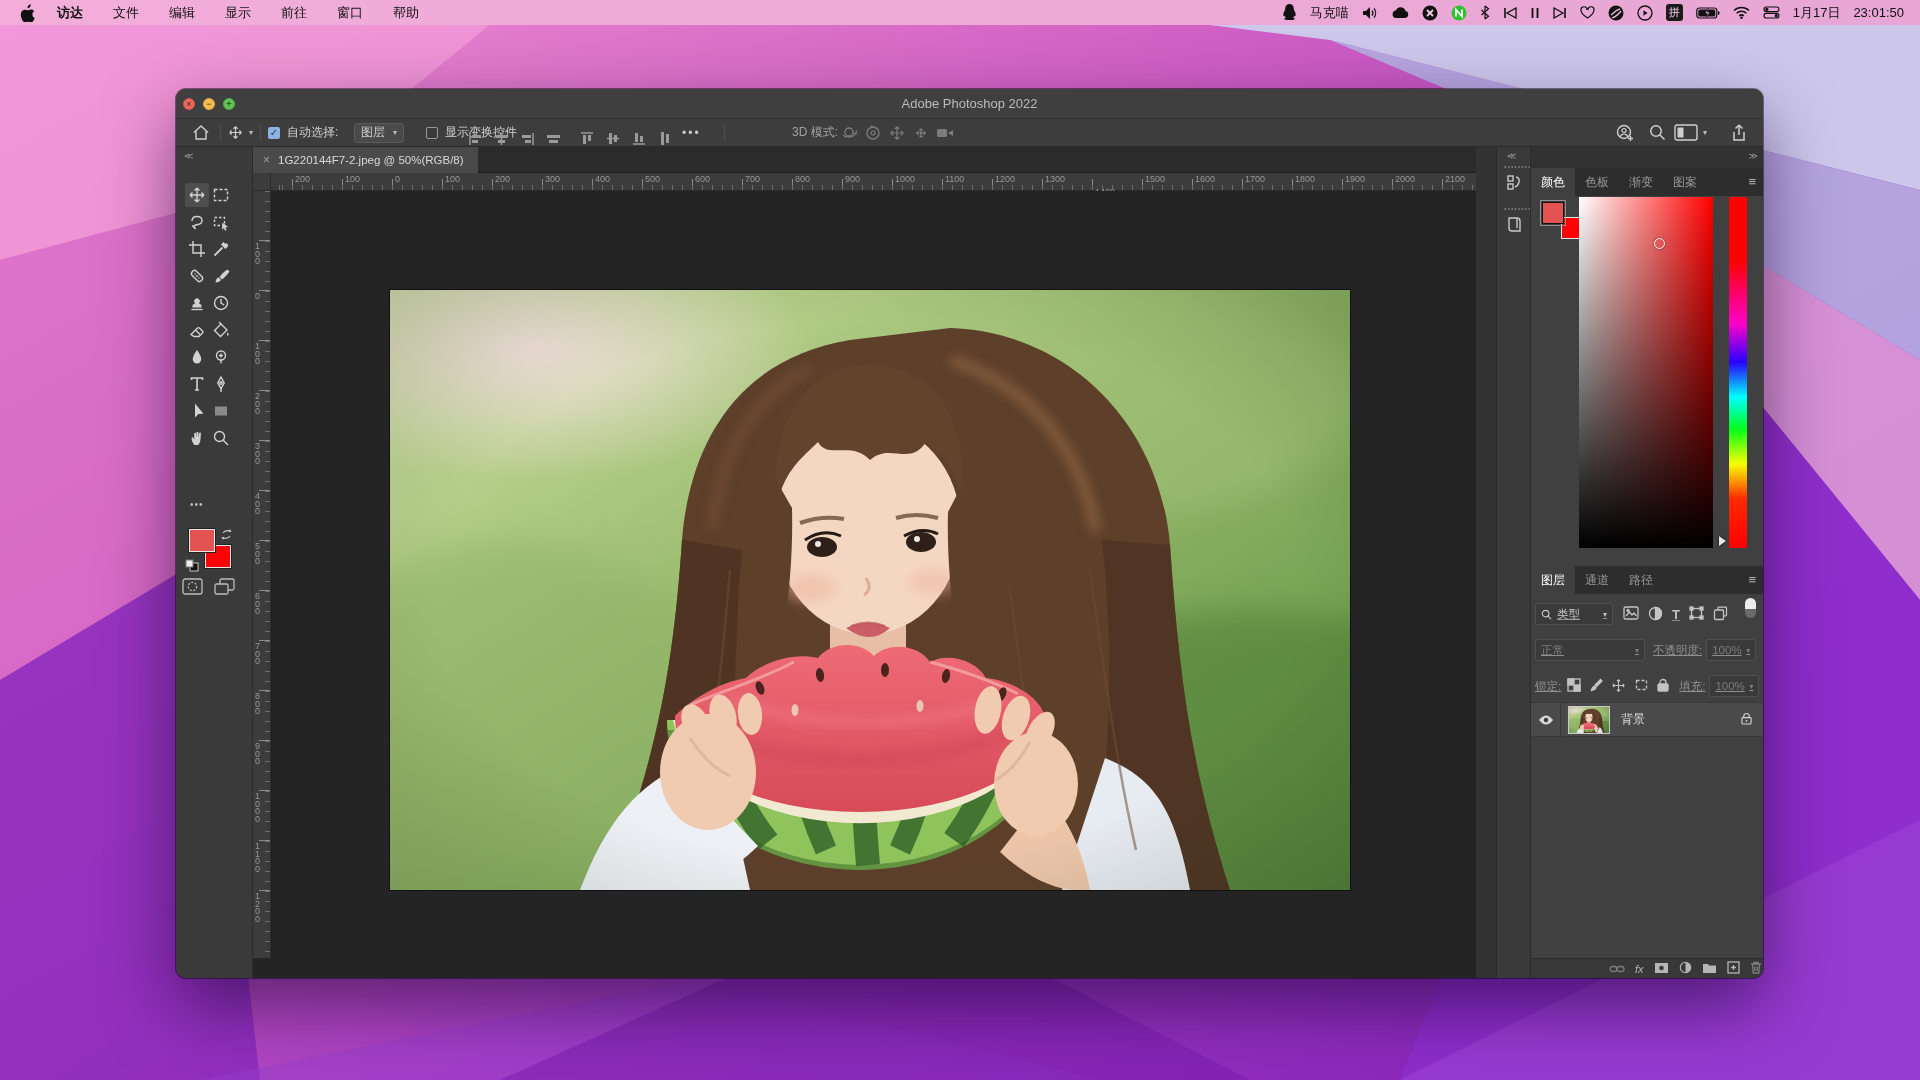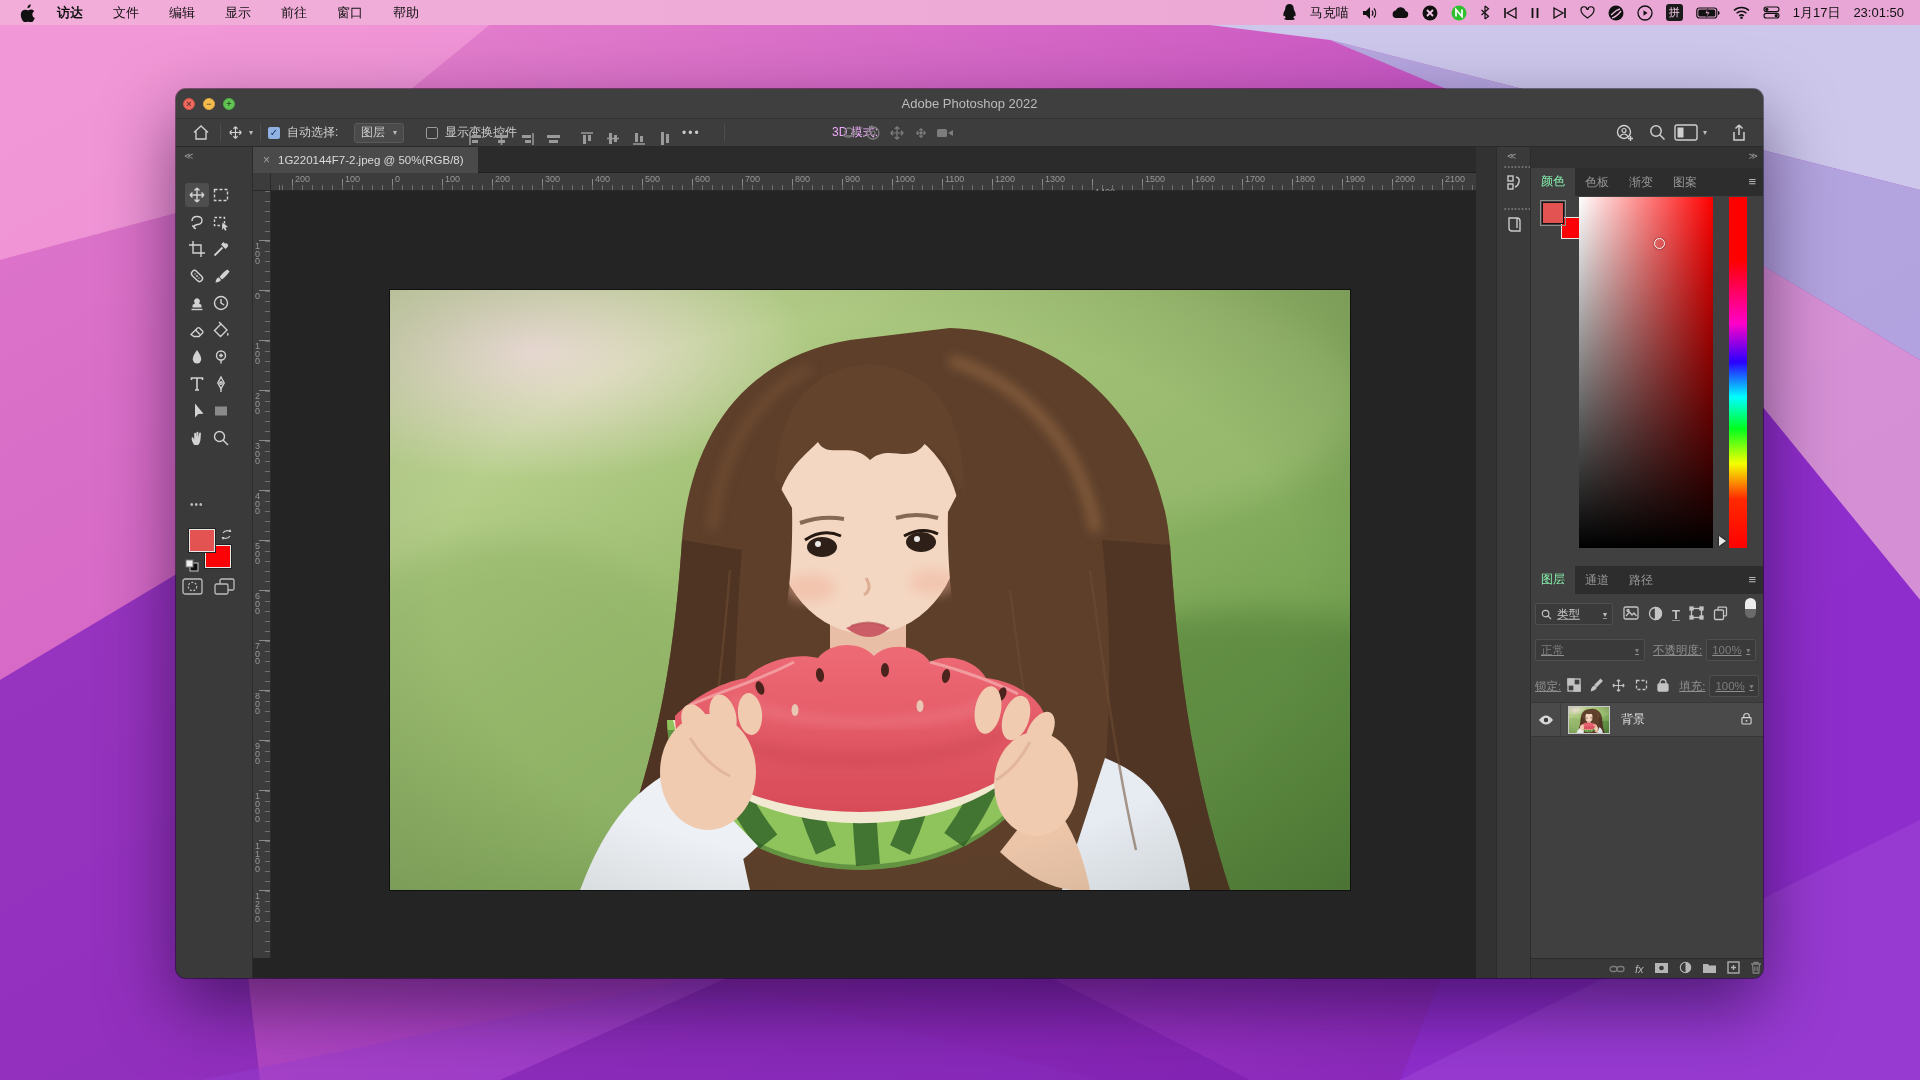--- a/index.html
+++ b/index.html
@@ -41,21 +41,21 @@
   #optbar { position:absolute; left:0; top:30px; width:100%; height:28px; background:#3d3d3d;
     border-bottom:1px solid #2a2a2a; color:#cfcfcf; font-size:12px; }
   .ob { position:absolute; top:0; height:27px; display:flex; align-items:center; }
   .obsep { position:absolute; top:5px; width:1px; height:17px; background:#4e4e4e; }
   .obdrop { background:#4a4a4a; border:1px solid #5a5a5a; border-radius:3px; height:20px;
     display:flex; align-items:center; padding:0 6px; gap:8px; }
   .caret { font-size:8px; color:#bdbdbd; }
   .cb { width:12px; height:12px; border-radius:2px; }
   .cb.on { background:#8fb2e2; color:#15335c; font-size:10px; line-height:12px; text-align:center; font-weight:bold; }
   .cb.off { background:#3a3a3a; border:1px solid #9a9a9a; }
-  .dim { color:#f0abfc;margin-left:40px; }
+  .dim { color:#a3a3a3; }
   .obicon { display:flex; align-items:center; justify-content:center; width:22px; }
 
   
   #content { position:absolute; left:0; top:58px; width:1587px; height:831px; background:#323232; }
 
   
   #tooldock { position:absolute; left:0; top:0; width:77px; height:831px; background:#3a3a3a;
     border-right:1px solid #2b2b2b; }
   .collapser { position:absolute; color:#9a9a9a; font-size:9px; letter-spacing:-1px; }
   .tool { position:absolute; width:24px; height:24px; display:flex; align-items:center; justify-content:center;
@@ -103,21 +103,21 @@
   .mdbtn { position:absolute; left:4px; width:26px; height:26px; border-radius:3px; display:flex;
     align-items:center; justify-content:center; }
   .mdbtn svg { stroke:#c9c9c9; fill:none; stroke-width:1.4; }
   .griprow { position:absolute; left:7px; color:#767676; font-size:7px; letter-spacing:1px; }
 
   #panels { position:absolute; left:1354px; top:0; width:233px; height:831px; background:#323232;
     border-left:1px solid #2b2b2b; }
   .ptabs { position:absolute; left:0; width:233px; height:28px; background:#2d2d2d; display:flex;
     font-size:12px; color:#969696; }
   .ptab { padding:0 10px; height:28px; line-height:28px; }
-  .ptab.active { background:#404040; color:#86efac;font-family:Liberation Mono, monospace; }
+  .ptab.active { background:#404040; color:#ffffff; }
   .pmenu { position:absolute; right:8px; color:#b5b5b5; font-size:13px; line-height:28px; }
   .pbody { position:absolute; left:0; width:233px; background:#404040; }
   .swatch { position:absolute; width:22px; height:22px; border:1px solid #111; }
   .gradfield { position:absolute; left:48px; top:1px; width:134px; height:351px;
     background:linear-gradient(to bottom,rgba(0,0,0,0),#000 100%),linear-gradient(to right,#fff,#ff0000); }
   .hueramp { position:absolute; left:198px; top:1px; width:18px; height:351px;
     background:linear-gradient(to bottom,#ff0000 0%,#ff0000 18%,#ff00c8 36%,#2a00ff 47%,#00ffff 57%,#00ff1e 66%,#f6ff00 76%,#ff2a00 86%,#ff0000 100%); }
   .pickring { position:absolute; width:11px; height:11px; border:1.5px solid #f2f2f2; border-radius:50%;
     box-shadow:0 0 2px rgba(0,0,0,.6); }
   .huemark { position:absolute; width:0; height:0; border-top:5px solid transparent; border-bottom:5px solid transparent;

